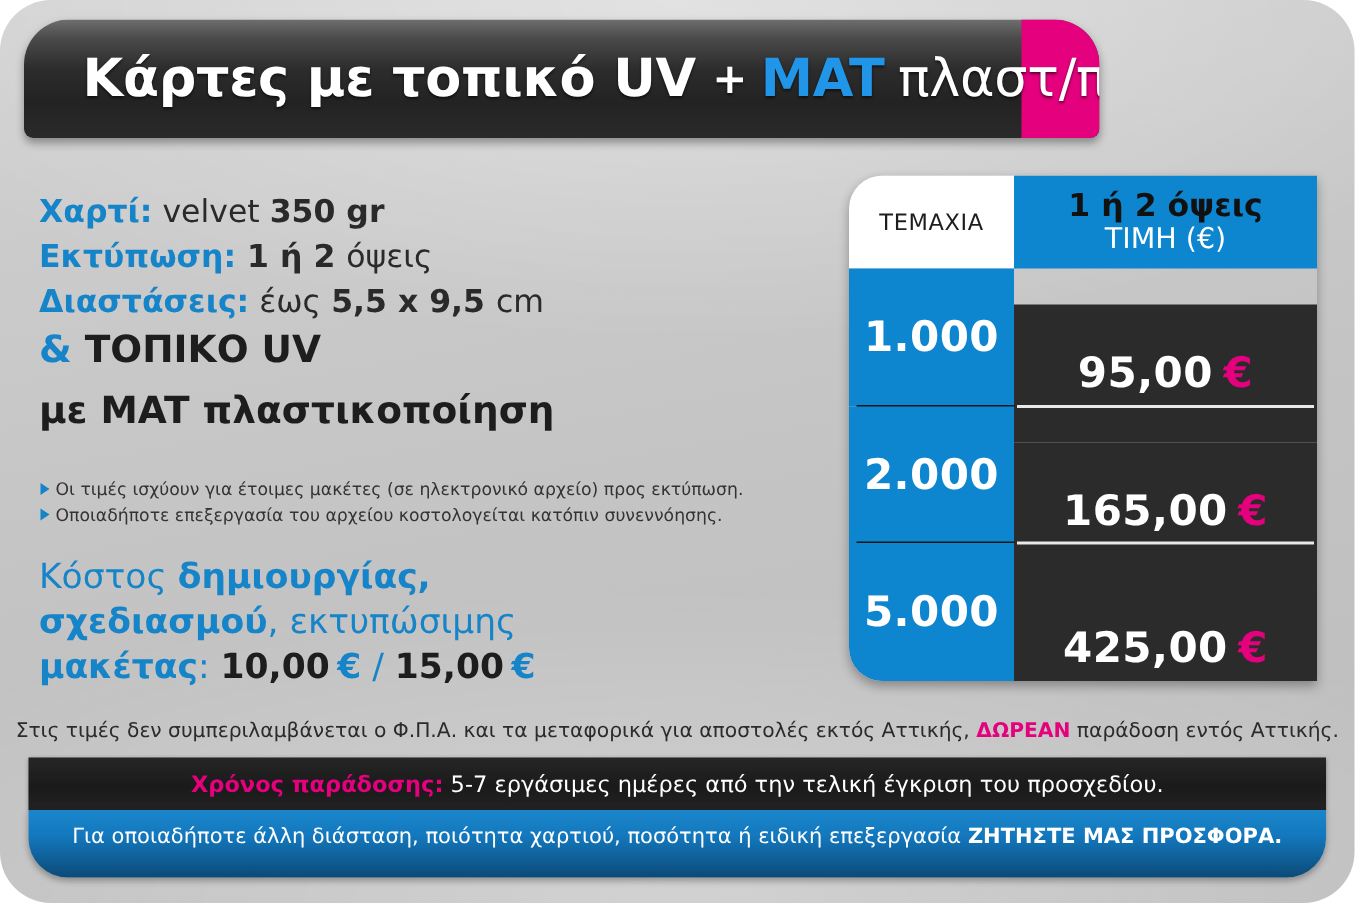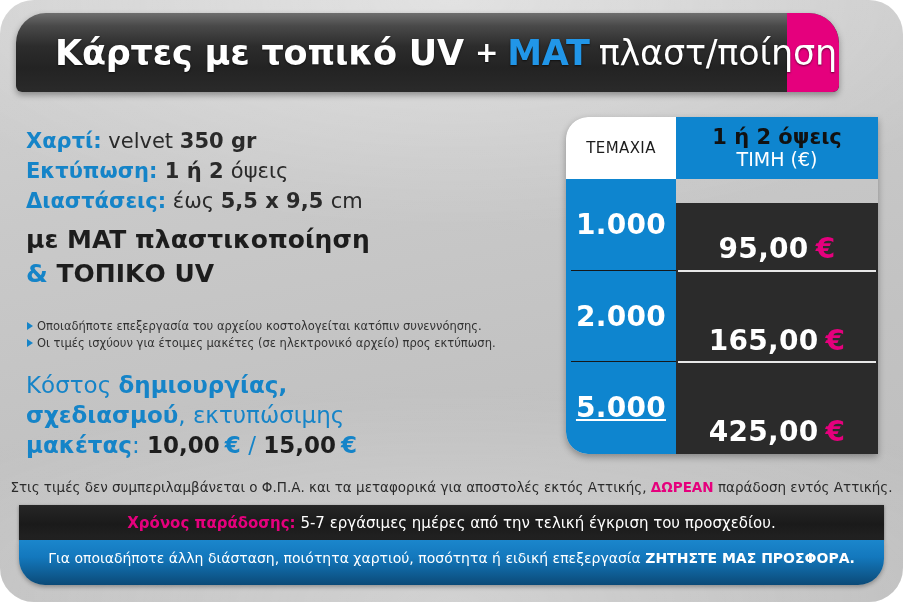--- a/index.html
+++ b/index.html
@@ -25,21 +25,21 @@
     background:
       radial-gradient(120% 70% at 50% 0%, rgba(255,255,255,0.40) 0%, rgba(255,255,255,0.0) 55%),
       radial-gradient(120% 60% at 50% 100%, rgba(255,255,255,0.30) 0%, rgba(255,255,255,0.0) 60%);
     pointer-events: none;
   }
 
   
   .header-wrap {
     position: absolute;
     left: 16px; top: 13px;
-    width: 823px; height: 79px;
+    width: 717px; height: 79px;
     border-radius: 30px 30px 6px 6px;
     overflow: hidden;
     box-shadow: 0 3px 6px rgba(0,0,0,0.35);
   }
   .header-bar {
     position: absolute; inset: 0;
     background: linear-gradient(180deg, #6e6e6e 0%, #4a4a4a 16%, #2c2c2c 42%, #232323 70%, #2a2a2a 100%);
   }
   .header-magenta {
     position: absolute;
@@ -179,21 +179,21 @@
     color: #ffffff; font-size: 28px; font-weight: bold;
     letter-spacing: 0.3px;
     margin-top: 24px;
   }
   .price-cell .e { color: #e5007d; margin-left: 7px; font-weight: bold; }
 
   .qty-cell.r1   { top: 62px; }
   .price-cell.r1 { top: 62px; }
   .qty-cell.r2   { top: 153.6px; }
   .price-cell.r2 { top: 153.6px; }
-  .qty-cell.r3   { top: 245.2px; border-radius: 0 0 0 22px; text-decoration: underline; }
+  .qty-cell.r3   { top: 245.2px; border-radius: 0 0 0 22px; }
   .price-cell.r3 { top: 245.2px; }
 
   .divider-left {
     position: absolute; left: 5px; width: 105px; height: 2px;
     background: #15181a;
   }
   .divider-right {
     position: absolute; left: 112px; width: 198px; height: 2px;
     background: #e8e8e8;
   }
@@ -263,36 +263,36 @@
   <div class="specs">
     <div class="spec-line">
       <span class="lbl">Χαρτί:</span><span> velvet </span><span class="b">350 gr</span>
     </div>
     <div class="spec-line">
       <span class="lbl">Εκτύπωση:</span><span class="b"> 1 ή 2 </span><span>όψεις</span>
     </div>
     <div class="spec-line">
       <span class="lbl">Διαστάσεις:</span><span> έως </span><span class="b">5,5 x 9,5 </span><span>cm</span>
     </div>
+    <div class="big-line">
+      <span class="amp">&amp;</span><span> ΤΟΠΙΚΟ UV</span>
+    </div>
     <div class="big-line" style="margin-top:7px;">
       <span>με MAT πλαστικοποίηση</span>
-    </div>
-    <div class="big-line">
-      <span class="amp">&amp;</span><span> ΤΟΠΙΚΟ UV</span>
     </div>
   </div>
 
   <div class="bullets">
     <div class="bullet">
       <span class="arrow"></span>
-      <span>Οποιαδήποτε επεξεργασία του αρχείου κοστολογείται κατόπιν συνεννόησης.</span>
+      <span>Οι τιμές ισχύουν για έτοιμες μακέτες (σε ηλεκτρονικό αρχείο) προς εκτύπωση.</span>
     </div>
     <div class="bullet">
       <span class="arrow"></span>
-      <span>Οι τιμές ισχύουν για έτοιμες μακέτες (σε ηλεκτρονικό αρχείο) προς εκτύπωση.</span>
+      <span>Οποιαδήποτε επεξεργασία του αρχείου κοστολογείται κατόπιν συνεννόησης.</span>
     </div>
   </div>
 
   <div class="cost">
     <div class="cost-line">
       <span>Κόστος </span><span class="b">δημιουργίας,</span>
     </div>
     <div class="cost-line">
       <span class="b">σχεδιασμού</span><span>, εκτυπώσιμης</span>
     </div>

